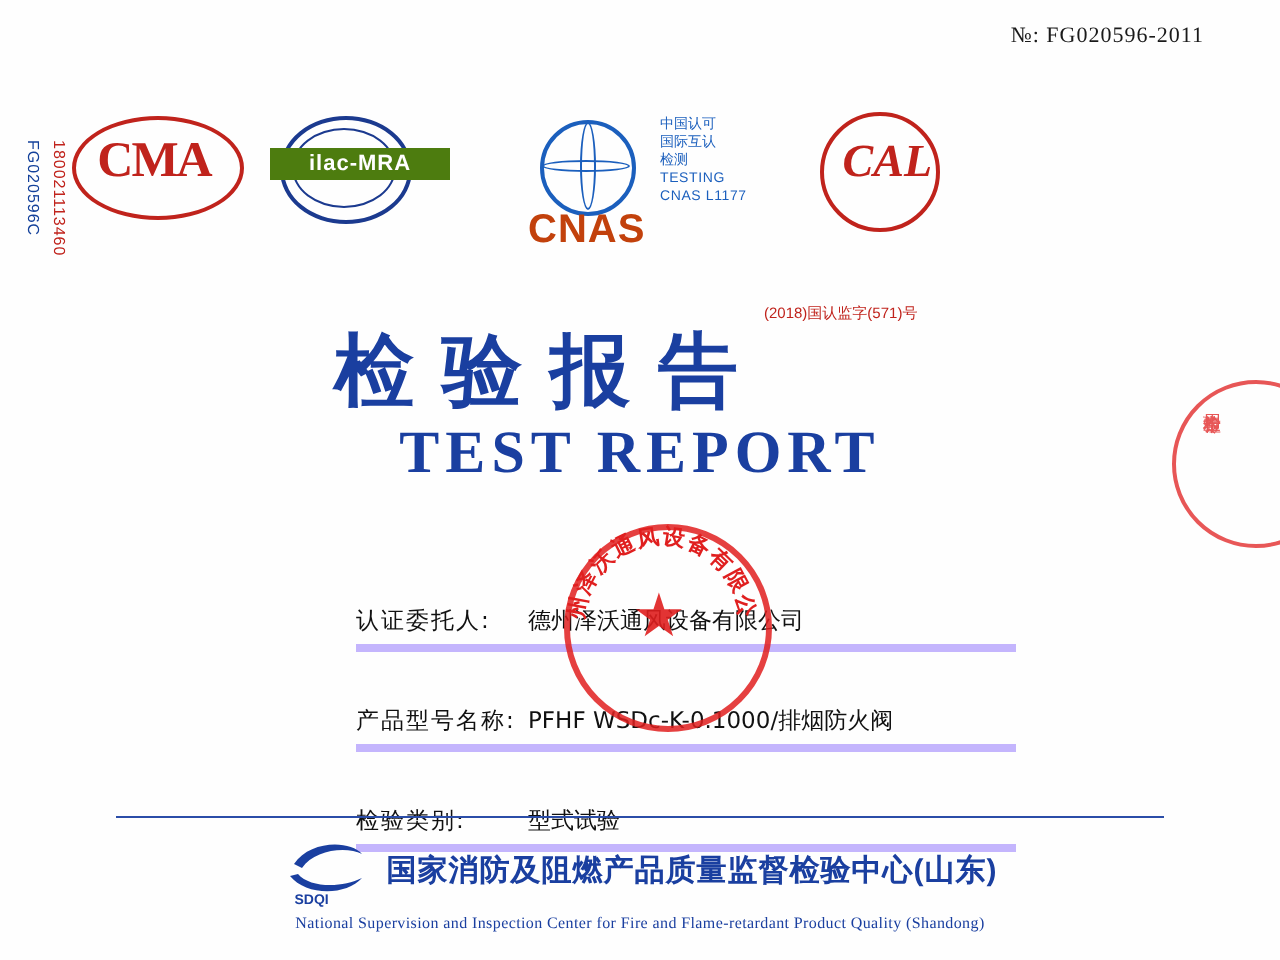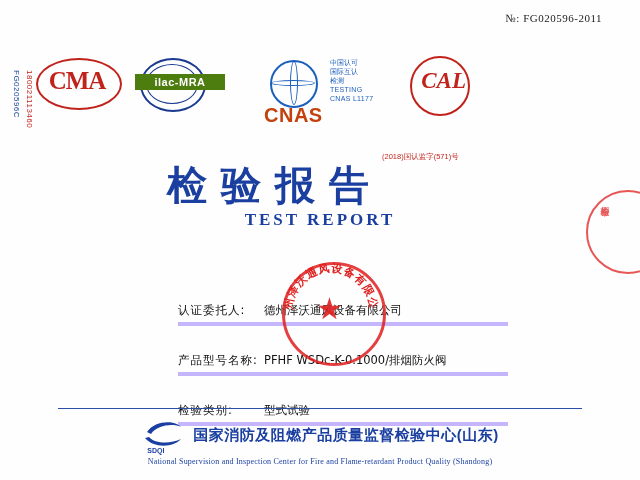--- a/index.html
+++ b/index.html
@@ -226,21 +226,21 @@
     letter-spacing: 14px;
     text-indent: 14px;
     font-family: "DejaVu Sans", sans-serif;
   }
   .title-en {
     position: absolute;
     left: 0;
     top: 210px;
     width: 640px;
     text-align: center;
-    font-size: 17px;
+    font-size: 30px;
     font-weight: bold;
     color: #1a3fa0;
     letter-spacing: 3px;
     font-family: "Liberation Serif", serif;
   }
 
   
   .fields {
     position: absolute;
     left: 178px;

